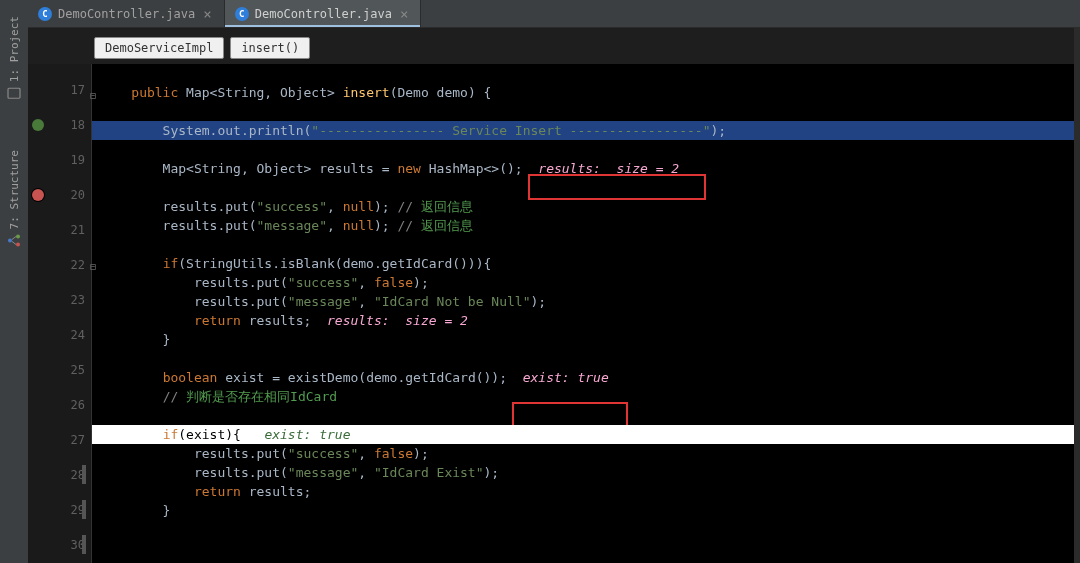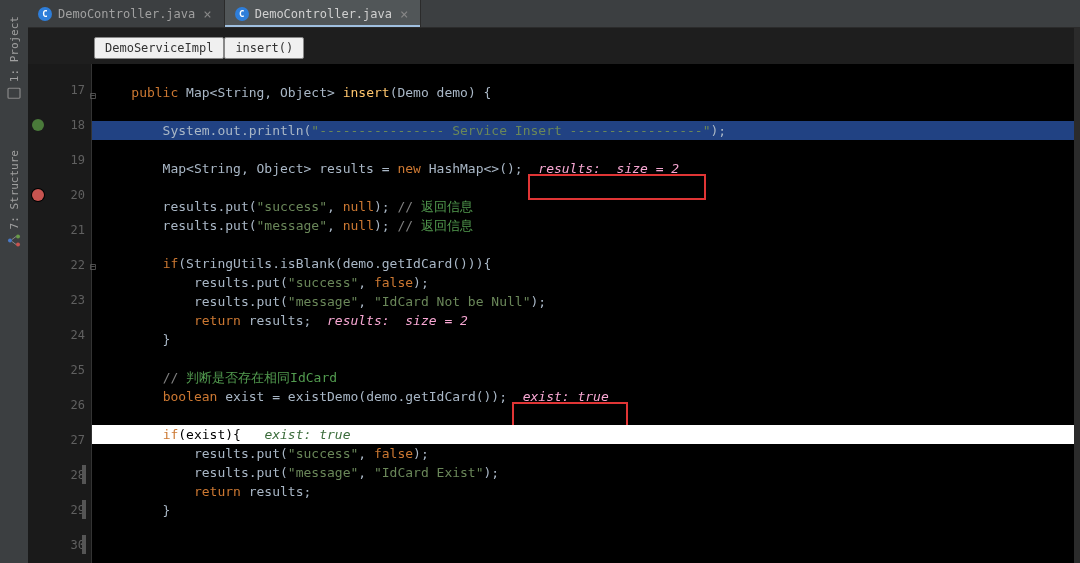--- a/index.html
+++ b/index.html
@@ -55,21 +55,21 @@
   }
   .tab-close { color: #888; font-size: 14px; cursor: pointer; padding: 0 2px; }
   .file-icon {
     width: 14px; height: 14px; border-radius: 50%;
     background: #2e7eda; color: #fff;
     display: inline-flex; align-items: center; justify-content: center;
     font-size: 9px; font-weight: bold;
   }
   .breadcrumb-bar {
     position: absolute; left: 94px; top: 36px; height: 24px;
-    display: flex; align-items: center;
+    display: flex; gap: 6px; align-items: center;
   }
   .crumb {
     background: #f0f0f0; color: #333;
     padding: 3px 10px;
     border: 1px solid #888;
     font-size: 12px;
     border-radius: 2px;
   }
   .editor-area {
     position: absolute; left: 28px; top: 64px; right: 6px; bottom: 0;
@@ -226,22 +226,22 @@
       <div class="cline"></div>
       <div class="cline">        results.put(<span class="str">"success"</span>, <span class="kw">null</span>); <span class="com">//</span> <span class="comc">返回信息</span></div>
       <div class="cline">        results.put(<span class="str">"message"</span>, <span class="kw">null</span>); <span class="com">//</span> <span class="comc">返回信息</span></div>
       <div class="cline"></div>
       <div class="cline">        <span class="kw">if</span>(StringUtils.isBlank(demo.getIdCard())){<span class="fold">⊟</span></div>
       <div class="cline">            results.put(<span class="str">"success"</span>, <span class="bool">false</span>);</div>
       <div class="cline">            results.put(<span class="str">"message"</span>, <span class="str">"IdCard Not be Null"</span>);</div>
       <div class="cline">            <span class="kw">return</span> results;  <span class="ital">results:  size = 2</span></div>
       <div class="cline">        }</div>
       <div class="cline"></div>
+      <div class="cline">        <span class="kw">boolean</span> exist = existDemo(demo.getIdCard());  <span class="ital">exist: true</span></div>
       <div class="cline">        <span class="com">//</span> <span class="comc">判断是否存在相同IdCard</span></div>
-      <div class="cline">        <span class="kw">boolean</span> exist = existDemo(demo.getIdCard());  <span class="ital">exist: true</span></div>
       <div class="cline"></div>
       <div class="cline bg-red">        <span class="kw">if</span>(exist){   <span class="ital" style="color:#3a6b3a">exist: true</span></div>
       <div class="cline">            results.put(<span class="str">"success"</span>, <span class="bool">false</span>);</div>
       <div class="cline">            results.put(<span class="str">"message"</span>, <span class="str">"IdCard Exist"</span>);</div>
       <div class="cline">            <span class="kw">return</span> results;</div>
       <div class="cline">        }</div>
       <div class="cline"></div>
     </div>
 </div>
 

